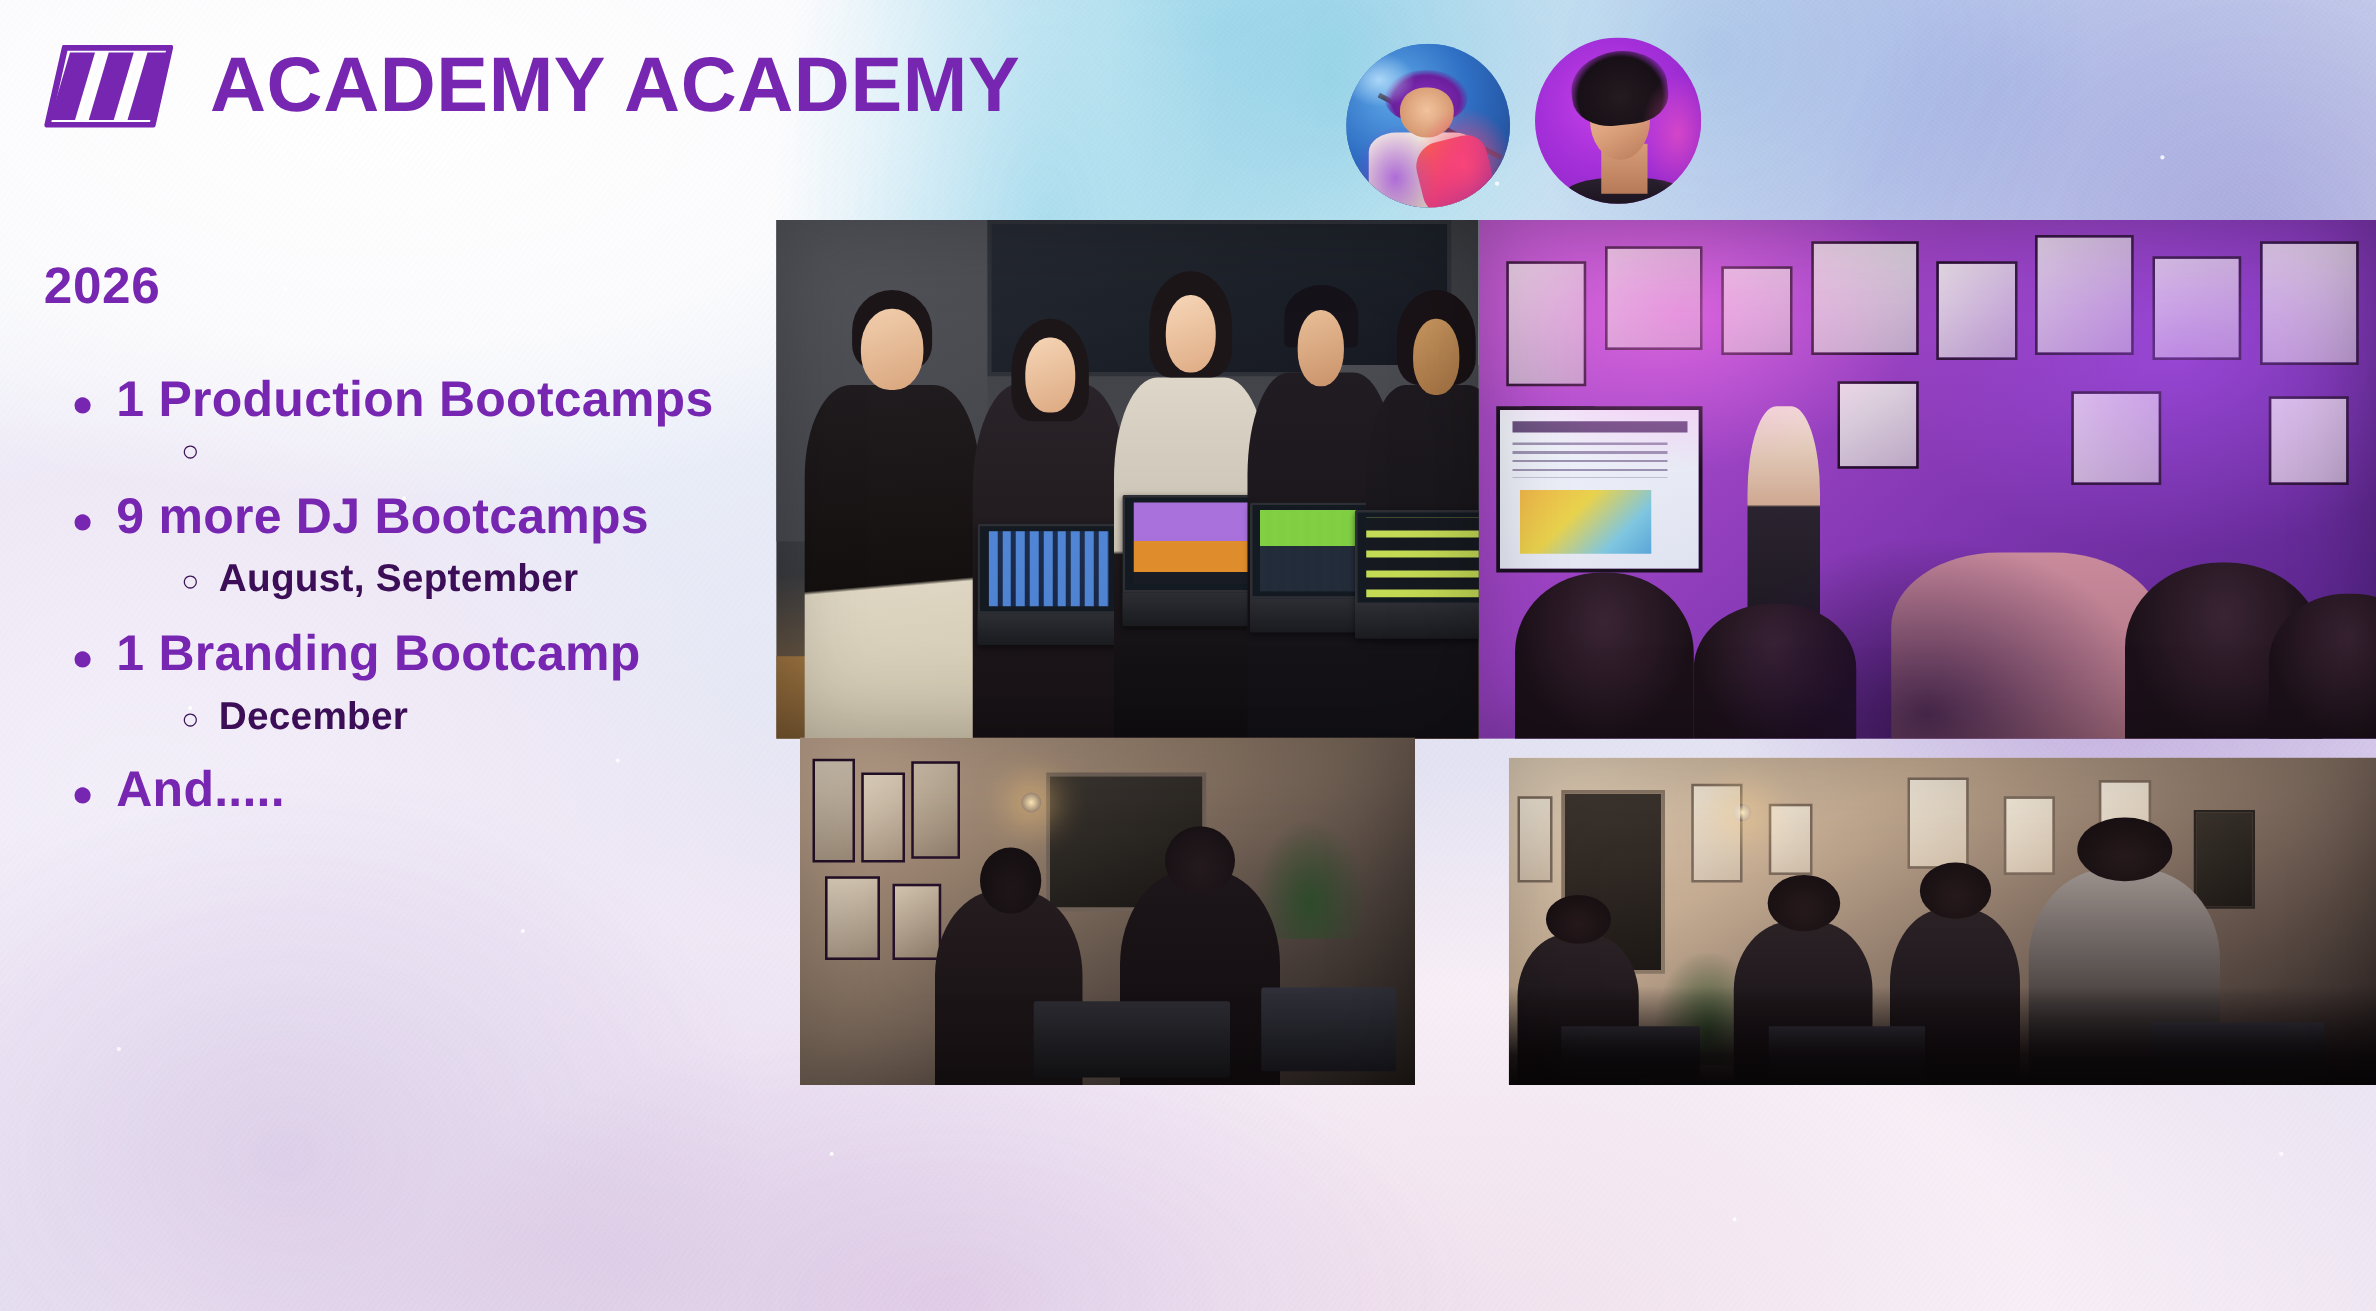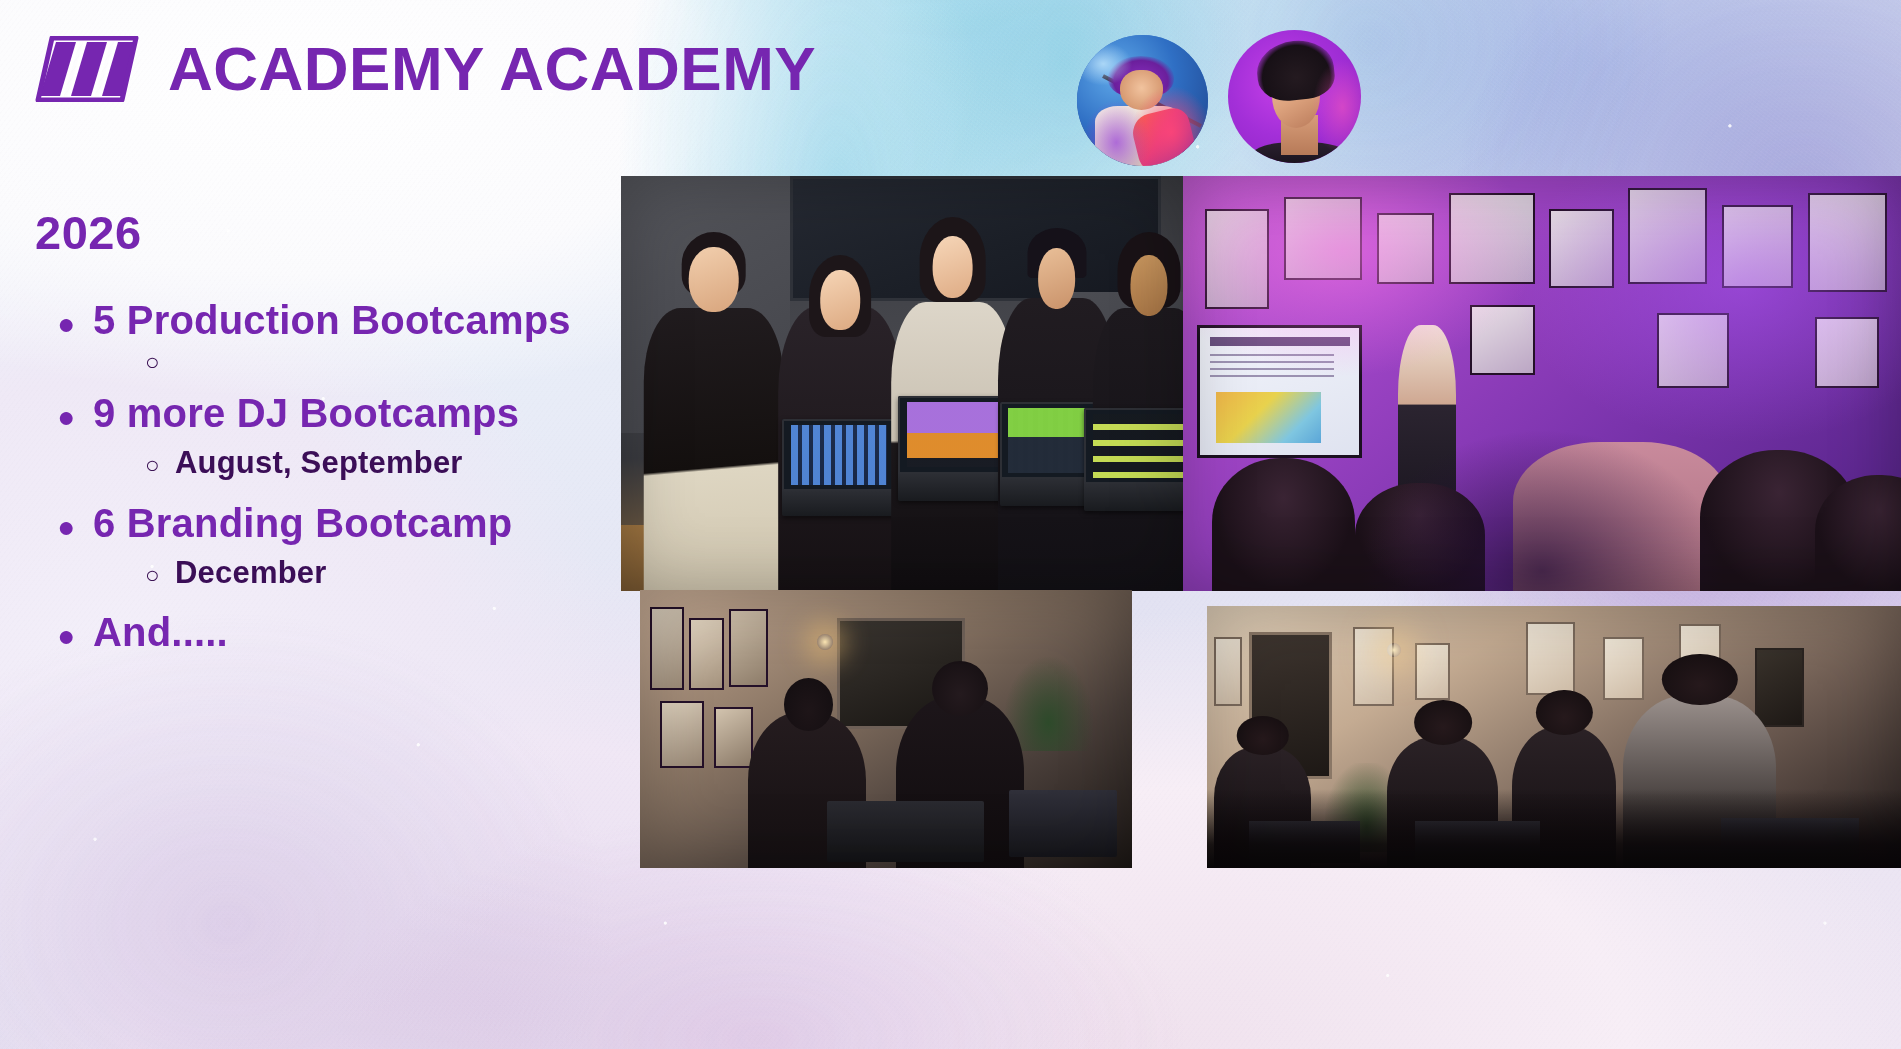--- a/index.html
+++ b/index.html
@@ -164,21 +164,21 @@
     background: linear-gradient(180deg, #2a2030 0%, #161018 100%);
     border-radius: 44% 44% 0 0;
   }
   .portrait-rim { position:absolute; inset:0;
     background: radial-gradient(ellipse 44px 70px at 86% 58%, rgba(255,90,190,.55) 0%, rgba(255,90,190,0) 68%);
   }
 
   
   .year {
     position: absolute; left: 35px; top: 205px;
-    font-size: 47px; font-weight: 800; color: #7626b0;
+    font-size: 41px; font-weight: 800; color: #7626b0;
     letter-spacing: .5px; z-index: 6;
   }
   .bullets { position: absolute; left: 35px; top: 295px; width: 600px; z-index: 6; }
   .b1 {
     display: flex; align-items: baseline;
     margin-bottom: 4px;
   }
   .b1 .dot {
     width: 58px; flex: 0 0 58px;
     color: #7626b0; font-size: 30px; line-height: 1;
@@ -367,38 +367,38 @@
     <div class="portrait-hair"></div>
     <div class="portrait-rim"></div>
   </div>
 
   <div class="year">2026</div>
 
   <div class="bullets">
 
     <div class="b1">
       <span class="dot">●</span>
-      <span class="txt">5 Production Bootcamps</span>
+      <span class="txt">1 Production Bootcamps</span>
     </div>
     <div class="b2">
       <span class="dot">○</span>
     </div>
 
     <div class="b1 b1-spaced">
       <span class="dot">●</span>
       <span class="txt">9 more DJ Bootcamps</span>
     </div>
     <div class="b2">
       <span class="dot">○</span>
       <span class="txt">August, September</span>
     </div>
 
     <div class="b1 b1-spaced">
       <span class="dot">●</span>
-      <span class="txt">6 Branding Bootcamp</span>
+      <span class="txt">1 Branding Bootcamp</span>
     </div>
     <div class="b2">
       <span class="dot">○</span>
       <span class="txt">December</span>
     </div>
 
     <div class="b1 b1-spaced">
       <span class="dot">●</span>
       <span class="txt">And.....</span>
     </div>

